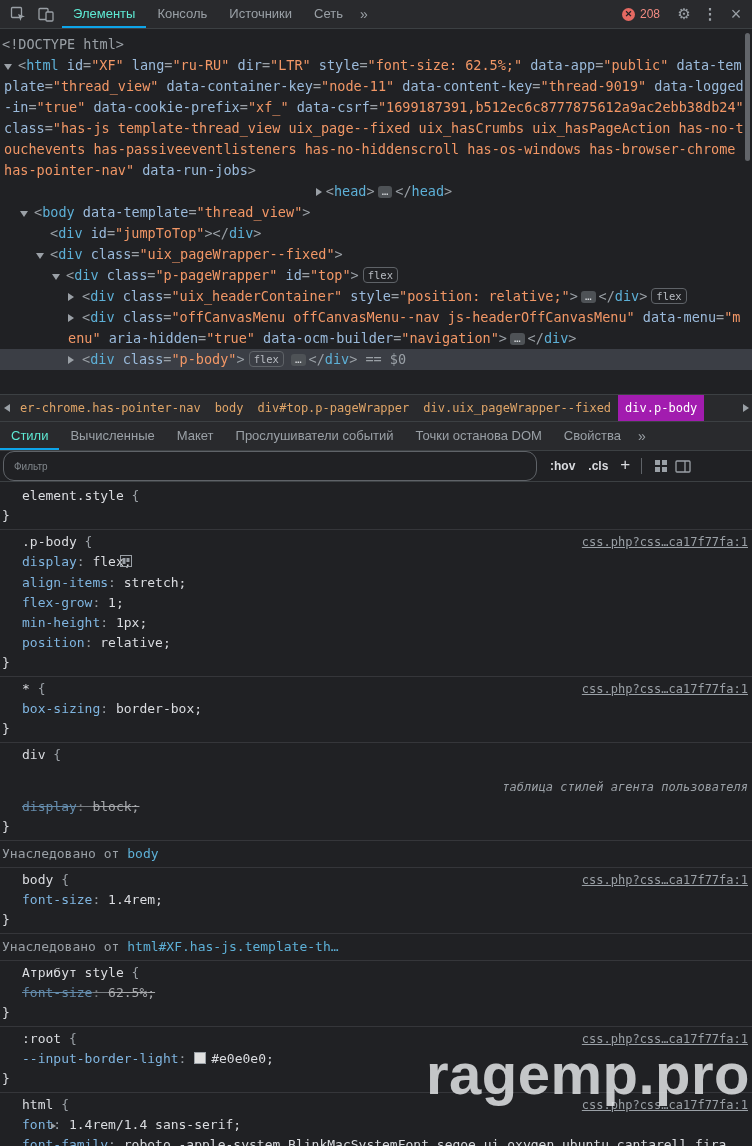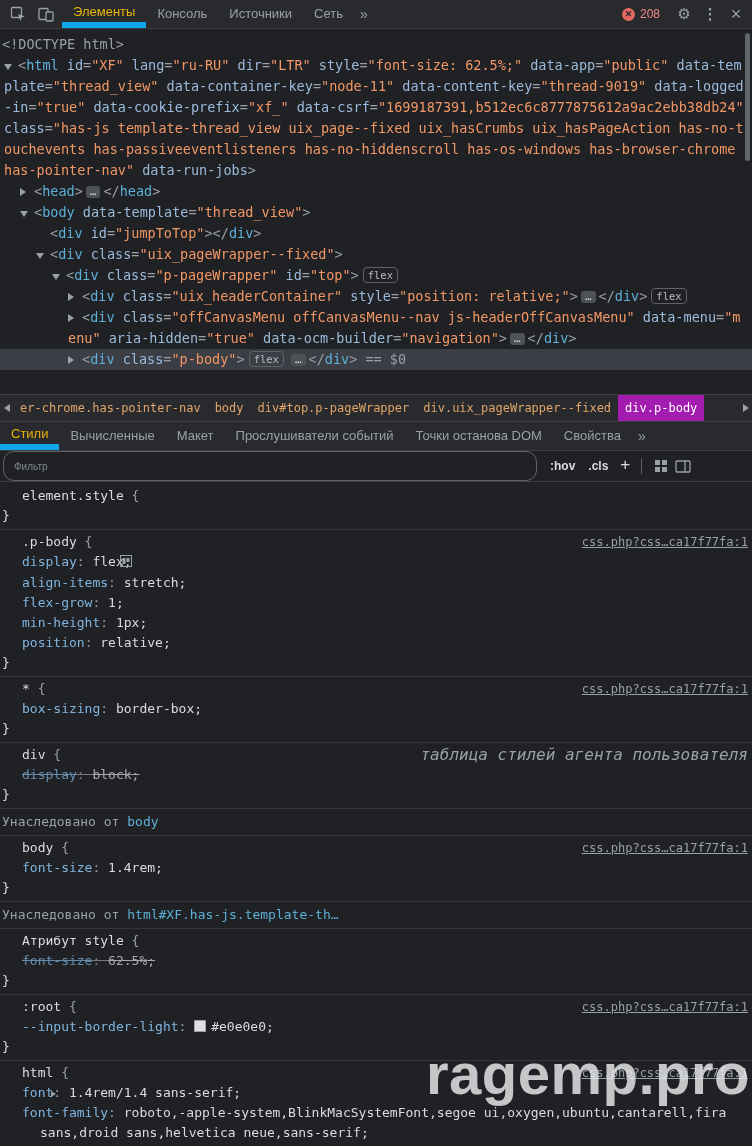--- a/index.html
+++ b/index.html
@@ -4,21 +4,21 @@
 <style>
   html,body{margin:0;padding:0;}
   body{width:752px;height:1146px;background:#202124;overflow:hidden;position:relative;
        font-family:"Liberation Sans",sans-serif;color:#e8eaed;}
   
   .toolbar{height:28px;background:#292a2d;border-bottom:1px solid #3c4043;display:flex;align-items:center;}
   .tbicons{display:flex;align-items:center;margin-left:6px;gap:4px;}
   .tbicon{width:24px;height:24px;display:inline-flex;align-items:center;justify-content:center;color:#9aa0a6;cursor:default;}
   .tabs{display:flex;height:100%;align-items:stretch;margin-left:4px;}
   .tab{display:flex;align-items:center;padding:0 11px;font-size:13px;color:#9aa0a6;border-bottom:2px solid transparent;}
-  .tab.sel{color:#eab308;border-bottom:6px solid #0ea5e9;}
+  .tab.sel{color:#5eead4;border-bottom:2px solid #0ea5e9;}
   .chev{color:#9aa0a6;font-size:14px;padding:0 6px;}
   .tb-right{margin-left:auto;display:flex;align-items:center;gap:2px;padding-right:4px;}
   .errbadge{display:flex;align-items:center;gap:5px;margin-right:10px;}
   .erricon{width:13px;height:13px;border-radius:50%;background:#e46962;color:#202124;font-size:9px;line-height:13px;text-align:center;font-weight:bold;}
   .errcount{color:#f28b82;font-size:12px;}
   .gear{font-size:15px;}
   .dots{font-size:15px;font-weight:bold;}
   .closex{font-size:18px;}
   
   .dom{height:360px;overflow:hidden;position:relative;padding-top:5px;
@@ -57,21 +57,21 @@
   .fctl{color:#dadce0;font-size:12px;font-weight:bold;margin-left:13px;}
   .fctl.plus{font-size:17px;font-weight:normal;margin-left:12px;margin-top:-2px;}
   .fsep{width:1px;height:16px;background:#5f6368;margin:0 8px 0 11px;}
   .ficon{width:22px;height:20px;display:inline-flex;align-items:center;justify-content:center;}
   
   .rules{height:670px;overflow:hidden;font-family:"DejaVu Sans Mono",monospace;font-size:13px;line-height:20px;color:#dadce0;padding-top:2px;}
   .rule{border-bottom:1px solid #35363a;padding:2px 4px 3px 2px;}
   .rhead{border-bottom:1px solid #35363a;padding:3px 4px 3px 2px;color:#9aa0a6;}
   .selline{overflow:hidden;}
   .slink{float:right;color:#9aa0a6;text-decoration:underline;font-size:12px;}
-  .origin{float:right;color:#9aa0a6;font-style:italic;font-size:16px;}
+  .origin{float:right;color:#9aa0a6;font-style:italic;font-size:12px;margin-top:32px;}
   .sel-name{color:#dadce0;margin-left:20px;}
   .prop{padding-left:38px;text-indent:-18px;}
   .pn{color:#7fb5e0;}
   .pv{color:#dadce0;}
   .struck{opacity:.72;}
   .struck .pn,.struck .pv,.struck .tg{text-decoration:line-through;}
   .closeb{color:#dadce0;}
   .swatch{display:inline-block;width:10px;height:10px;border:1px solid #9aa0a6;margin-right:5px;vertical-align:-1px;}
   .flexicon{display:inline-block;margin-left:6px;vertical-align:-1px;}
   .gutx{display:inline-block;}
@@ -113,21 +113,21 @@
     <span class="tbicon gear">⚙</span>
     <span class="tbicon dots">⋮</span>
     <span class="tbicon closex">×</span>
   </div>
 </div>
 
 <div class="dom" id="dom-tree">
   <div class="vscroll"></div>
 <div class="drow" style="padding-left: 2px;"><span class="tg">&lt;!DOCTYPE html&gt;</span></div>
     <div class="drow" style="padding-left: 4px;"><span class="gut"><span class="tri d"></span></span><span class="tg">&lt;</span><span class="tt">html</span><span class="ta"> id</span><span class="tg">=</span><span class="tv">"XF"</span><span class="ta"> lang</span><span class="tg">=</span><span class="tv">"ru-RU"</span><span class="ta"> dir</span><span class="tg">=</span><span class="tv">"LTR"</span><span class="ta"> style</span><span class="tg">=</span><span class="tv">"font-size: 62.5%;"</span><span class="ta"> data-app</span><span class="tg">=</span><span class="tv">"public"</span><span class="ta"> data-template</span><span class="tg">=</span><span class="tv">"thread_view"</span><span class="ta"> data-container-key</span><span class="tg">=</span><span class="tv">"node-11"</span><span class="ta"> data-content-key</span><span class="tg">=</span><span class="tv">"thread-9019"</span><span class="ta"> data-logged-in</span><span class="tg">=</span><span class="tv">"true"</span><span class="ta"> data-cookie-prefix</span><span class="tg">=</span><span class="tv">"xf_"</span><span class="ta"> data-csrf</span><span class="tg">=</span><span class="tv">"1699187391,b512ec6c8777875612a9ac2ebb38db24"</span><span class="ta"> class</span><span class="tg">=</span><span class="tv">"has-js template-thread_view uix_page--fixed uix_hasCrumbs uix_hasPageAction has-no-touchevents has-passiveeventlisteners has-no-hiddenscroll has-os-windows has-browser-chrome has-pointer-nav"</span><span class="ta"> data-run-jobs</span><span class="tg">&gt;</span></div>
-    <div class="drow" style="padding-left: 20px;"><span class="gut"><span class="tri r"></span></span><span class="tg">&lt;</span><span class="tt">head</span><span class="tg">&gt;</span><span class="ell">…</span><span class="tg">&lt;/</span><span class="tt">head</span><span class="tg">&gt;</span></div>
+    <div class="drow" style="padding-left: 20px; text-align: center;"><span class="gut"><span class="tri r"></span></span><span class="tg">&lt;</span><span class="tt">head</span><span class="tg">&gt;</span><span class="ell">…</span><span class="tg">&lt;/</span><span class="tt">head</span><span class="tg">&gt;</span></div>
     <div class="drow" style="padding-left: 20px;"><span class="gut"><span class="tri d"></span></span><span class="tg">&lt;</span><span class="tt">body</span><span class="ta"> data-template</span><span class="tg">=</span><span class="tv">"thread_view"</span><span class="tg">&gt;</span></div>
     <div class="drow" style="padding-left: 36px;"><span class="gut"></span><span class="tg">&lt;</span><span class="tt">div</span><span class="ta"> id</span><span class="tg">=</span><span class="tv">"jumpToTop"</span><span class="tg">&gt;</span><span class="tg">&lt;/</span><span class="tt">div</span><span class="tg">&gt;</span></div>
     <div class="drow" style="padding-left: 36px;"><span class="gut"><span class="tri d"></span></span><span class="tg">&lt;</span><span class="tt">div</span><span class="ta"> class</span><span class="tg">=</span><span class="tv">"uix_pageWrapper--fixed"</span><span class="tg">&gt;</span></div>
     <div class="drow" style="padding-left: 52px;"><span class="gut"><span class="tri d"></span></span><span class="tg">&lt;</span><span class="tt">div</span><span class="ta"> class</span><span class="tg">=</span><span class="tv">"p-pageWrapper"</span><span class="ta"> id</span><span class="tg">=</span><span class="tv">"top"</span><span class="tg">&gt;</span><span class="fbadge">flex</span></div>
     <div class="drow" style="padding-left: 68px;"><span class="gut"><span class="tri r"></span></span><span class="tg">&lt;</span><span class="tt">div</span><span class="ta"> class</span><span class="tg">=</span><span class="tv">"uix_headerContainer"</span><span class="ta"> style</span><span class="tg">=</span><span class="tv">"position: relative;"</span><span class="tg">&gt;</span><span class="ell">…</span><span class="tg">&lt;/</span><span class="tt">div</span><span class="tg">&gt;</span><span class="fbadge">flex</span></div>
     <div class="drow" style="padding-left: 68px;"><span class="gut"><span class="tri r"></span></span><span class="tg">&lt;</span><span class="tt">div</span><span class="ta"> class</span><span class="tg">=</span><span class="tv">"offCanvasMenu offCanvasMenu--nav js-headerOffCanvasMenu"</span><span class="ta"> data-menu</span><span class="tg">=</span><span class="tv">"menu"</span><span class="ta"> aria-hidden</span><span class="tg">=</span><span class="tv">"true"</span><span class="ta"> data-ocm-builder</span><span class="tg">=</span><span class="tv">"navigation"</span><span class="tg">&gt;</span><span class="ell">…</span><span class="tg">&lt;/</span><span class="tt">div</span><span class="tg">&gt;</span></div>
     <div class="drow dsel" style="padding-left: 68px;"><span class="gut"><span class="tri r"></span></span><span class="tg">&lt;</span><span class="tt">div</span><span class="ta"> class</span><span class="tg">=</span><span class="tv">"p-body"</span><span class="tg">&gt;</span><span class="fbadge">flex</span><span class="ell">…</span><span class="tg">&lt;/</span><span class="tt">div</span><span class="tg">&gt;</span><span class="teq"> == $0</span></div>
   </div>
 
 <div class="crumbs">

